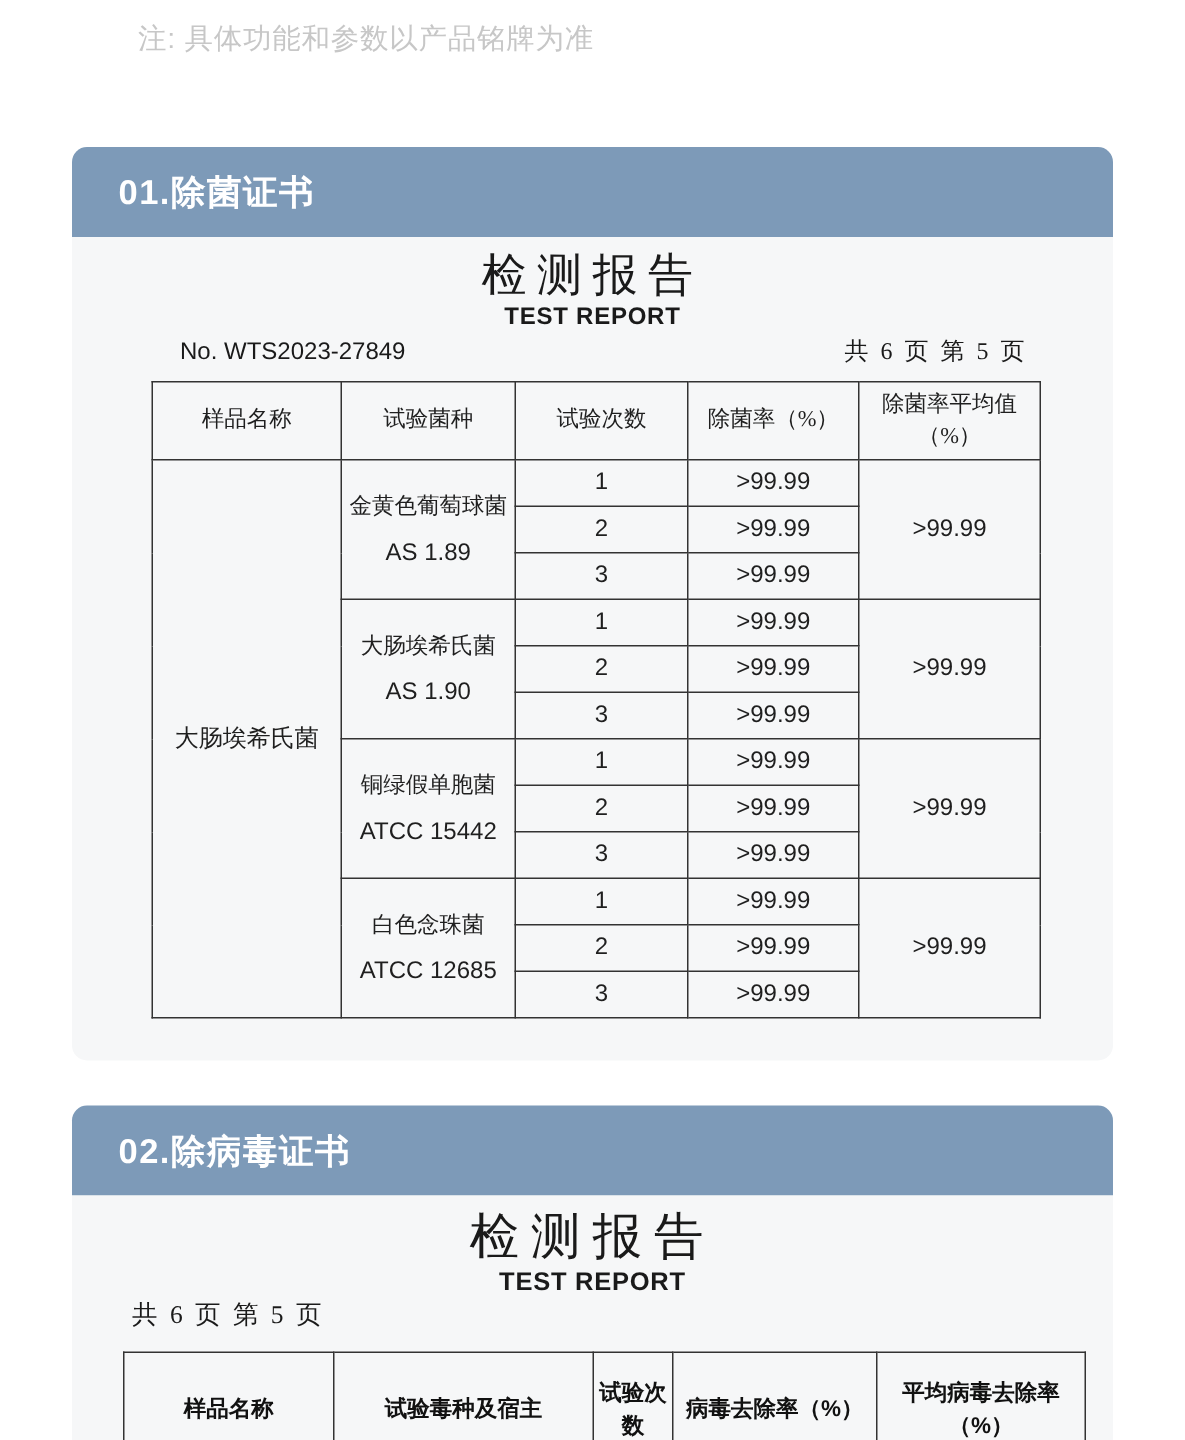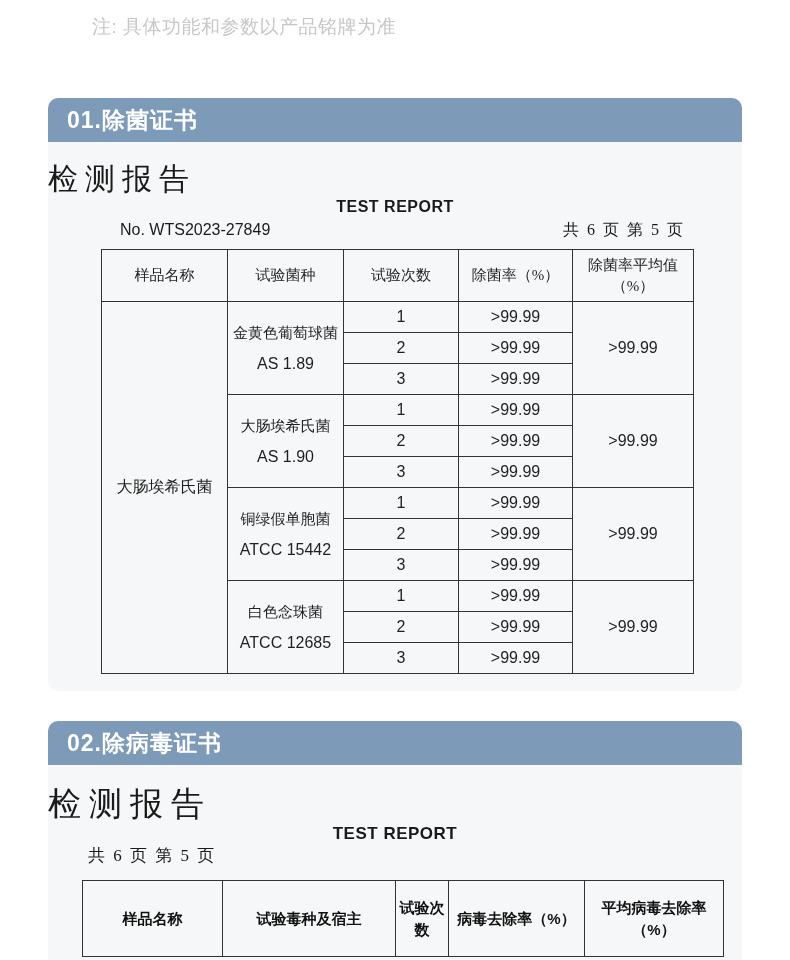--- a/index.html
+++ b/index.html
@@ -15,37 +15,36 @@
     padding: 14px 0 0 92px;
     font-size: 19px; line-height: 26px;
     color: #c7c7c7; letter-spacing: 0.5px;
   }
 
   .cert { width: 694px; margin: 0 48px; }
   .cert.s1 { margin-top: 58px; }
   .cert.s2 { margin-top: 30px; }
 
   .band {
-    height: 44px; background: #7d9ab8;
+    height: 60px; background: #7d9ab8;
     border-radius: 10px 10px 0 0;
-    display: flex; align-items: center; padding-left: 19px;
+    display: flex; align-items: center; padding-left: 31px;
   }
   .band-title { color: #ffffff; font-size: 23px; font-weight: bold; letter-spacing: 1px; }
 
   .card { background: #f6f7f8; border-radius: 0 0 10px 10px; overflow: hidden; }
   .card1 { height: 549px; padding-top: 8px; }
   .card2 { height: 240px; padding-top: 9px; }
 
   .cn-serif { font-family: "Liberation Serif", "DejaVu Serif", serif; }
   .sans { font-family: "Liberation Sans", "DejaVu Sans", sans-serif; }
 
   .report-title-cn {
-    font-family: "Liberation Serif", "DejaVu Serif", serif;
+    text-align: center; font-family: "Liberation Serif", "DejaVu Serif", serif;
     color: #1a1a1a;
-    margin-top: 11px;
   }
   .card1 .report-title-cn { font-size: 30px; line-height: 36px; letter-spacing: 7px; }
   .card2 .report-title-cn { font-size: 33px; line-height: 38px; letter-spacing: 8px; }
 
   .report-title-en {
     text-align: center; font-weight: 600; color: #1a1a1a; letter-spacing: 0.5px;
   }
   .card1 .report-title-en { font-size: 16px; line-height: 20px; }
   .card2 .report-title-en { font-size: 17px; line-height: 21px; }
 

